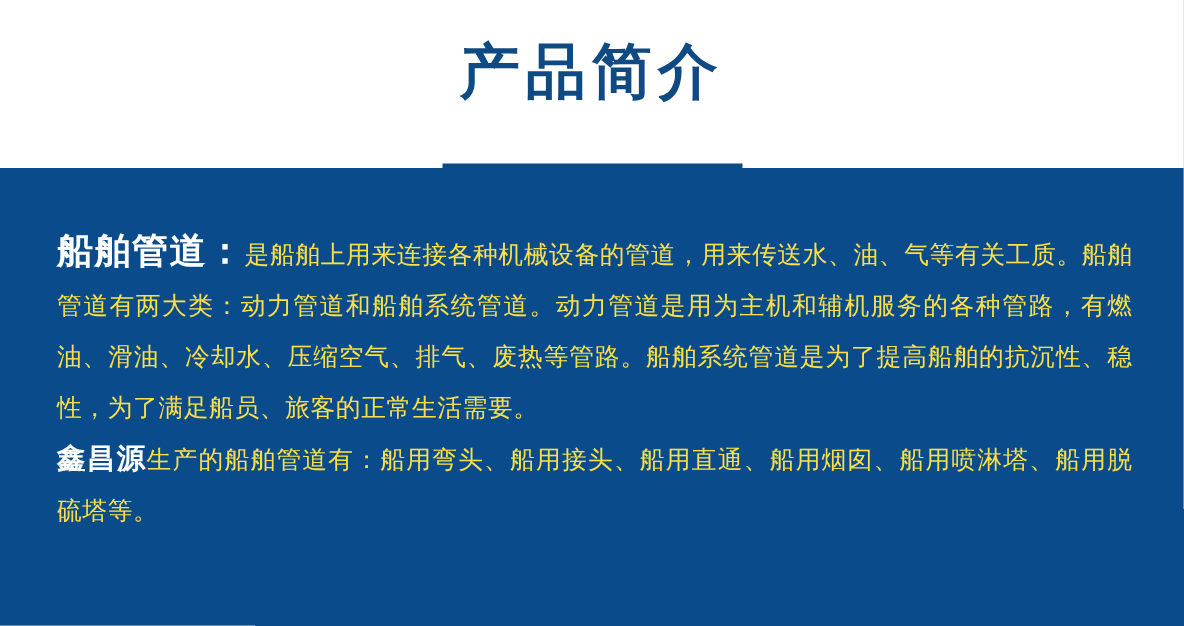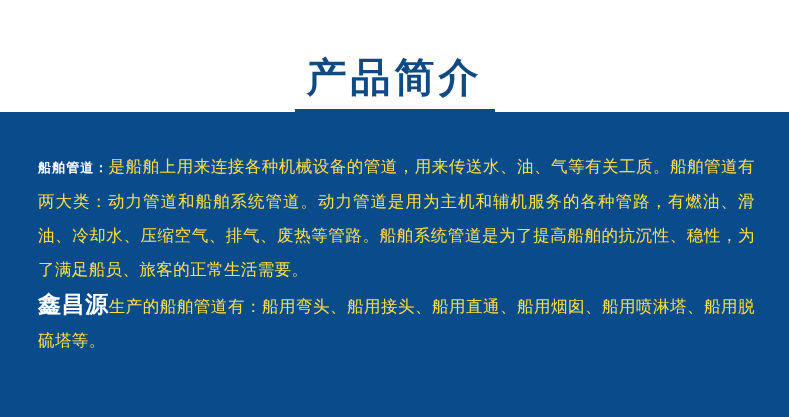--- a/index.html
+++ b/index.html
@@ -25,21 +25,21 @@
   .header {
     position: absolute;
     left: 0;
     top: 0;
     width: 789px;
     height: 112px;
     background: #ffffff;
     display: flex;
     flex-direction: column;
     align-items: center;
-    justify-content: flex-end;
+    justify-content: space-between;
   }
 
   .header-title {
     margin-top: 24px;
     font-size: 40px;
     line-height: 48px;
     font-weight: bold;
     color: #104a82;
     letter-spacing: 4px;
     text-align: center;
@@ -75,28 +75,28 @@
     letter-spacing: 0.4px;
     margin: 0;
   }
 
   .para + .para {
     margin-top: 0px;
   }
 
   .lead {
     font-weight: bold;
-    font-size: 13px;
+    font-size: 24px;
     letter-spacing: 1px;
     color: #ffffff;
   }
 
   .lead-brand {
     font-weight: bold;
-    font-size: 23px;
+    font-size: 19px;
     letter-spacing: 0.5px;
     color: #ffffff;
   }
 
   .para-text {
     color: #fde047;
   }
 </style>
 </head>
 <body>

